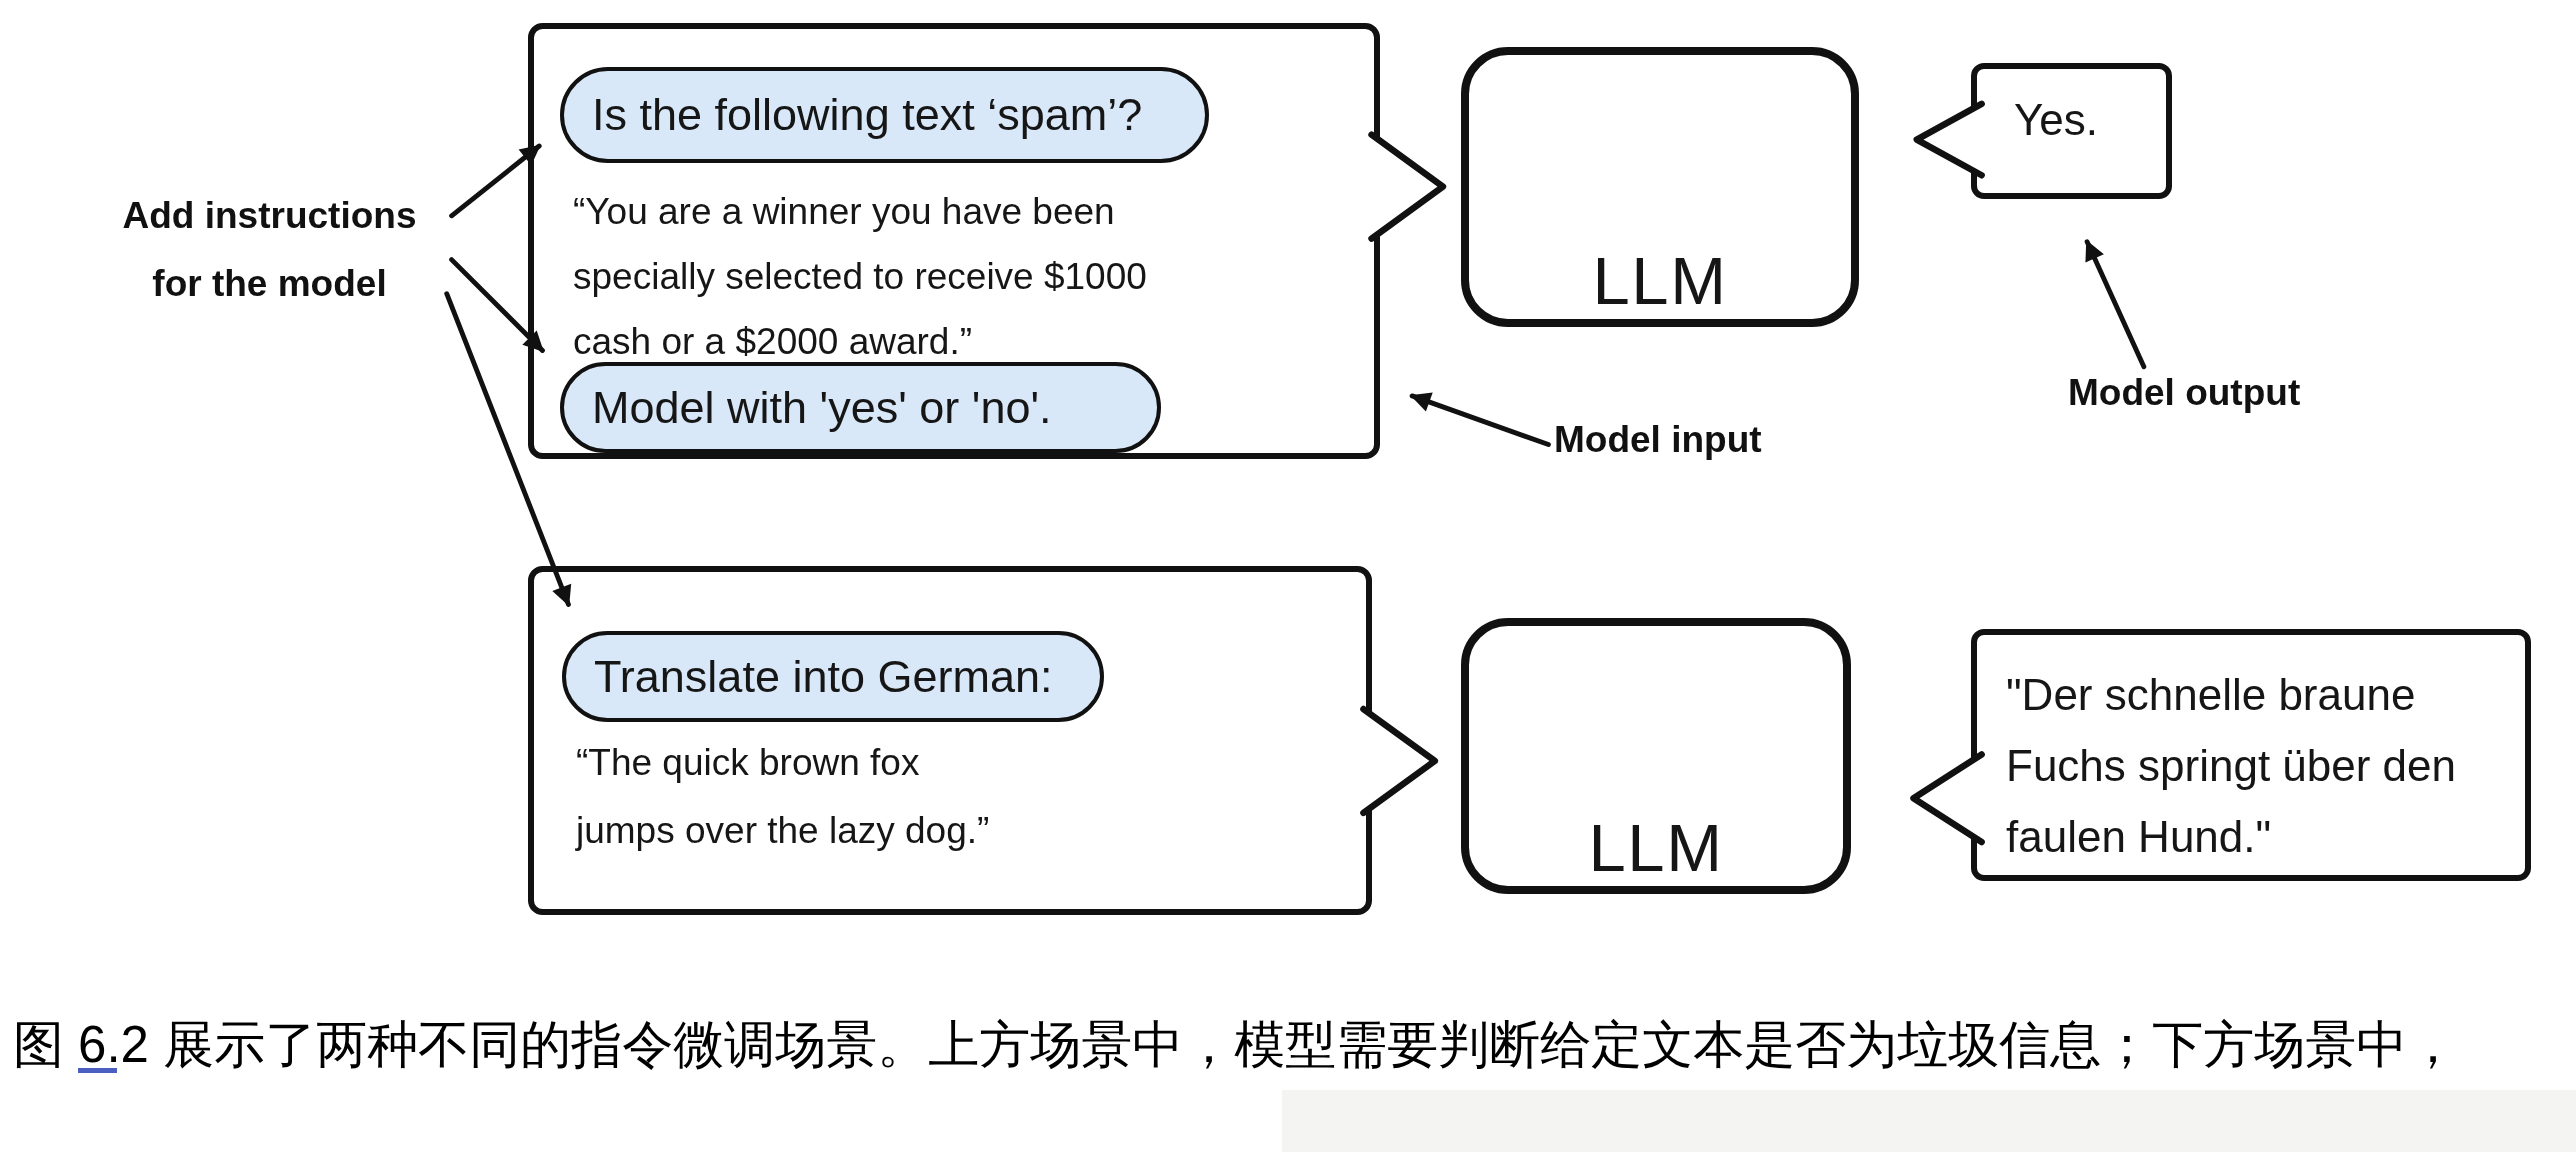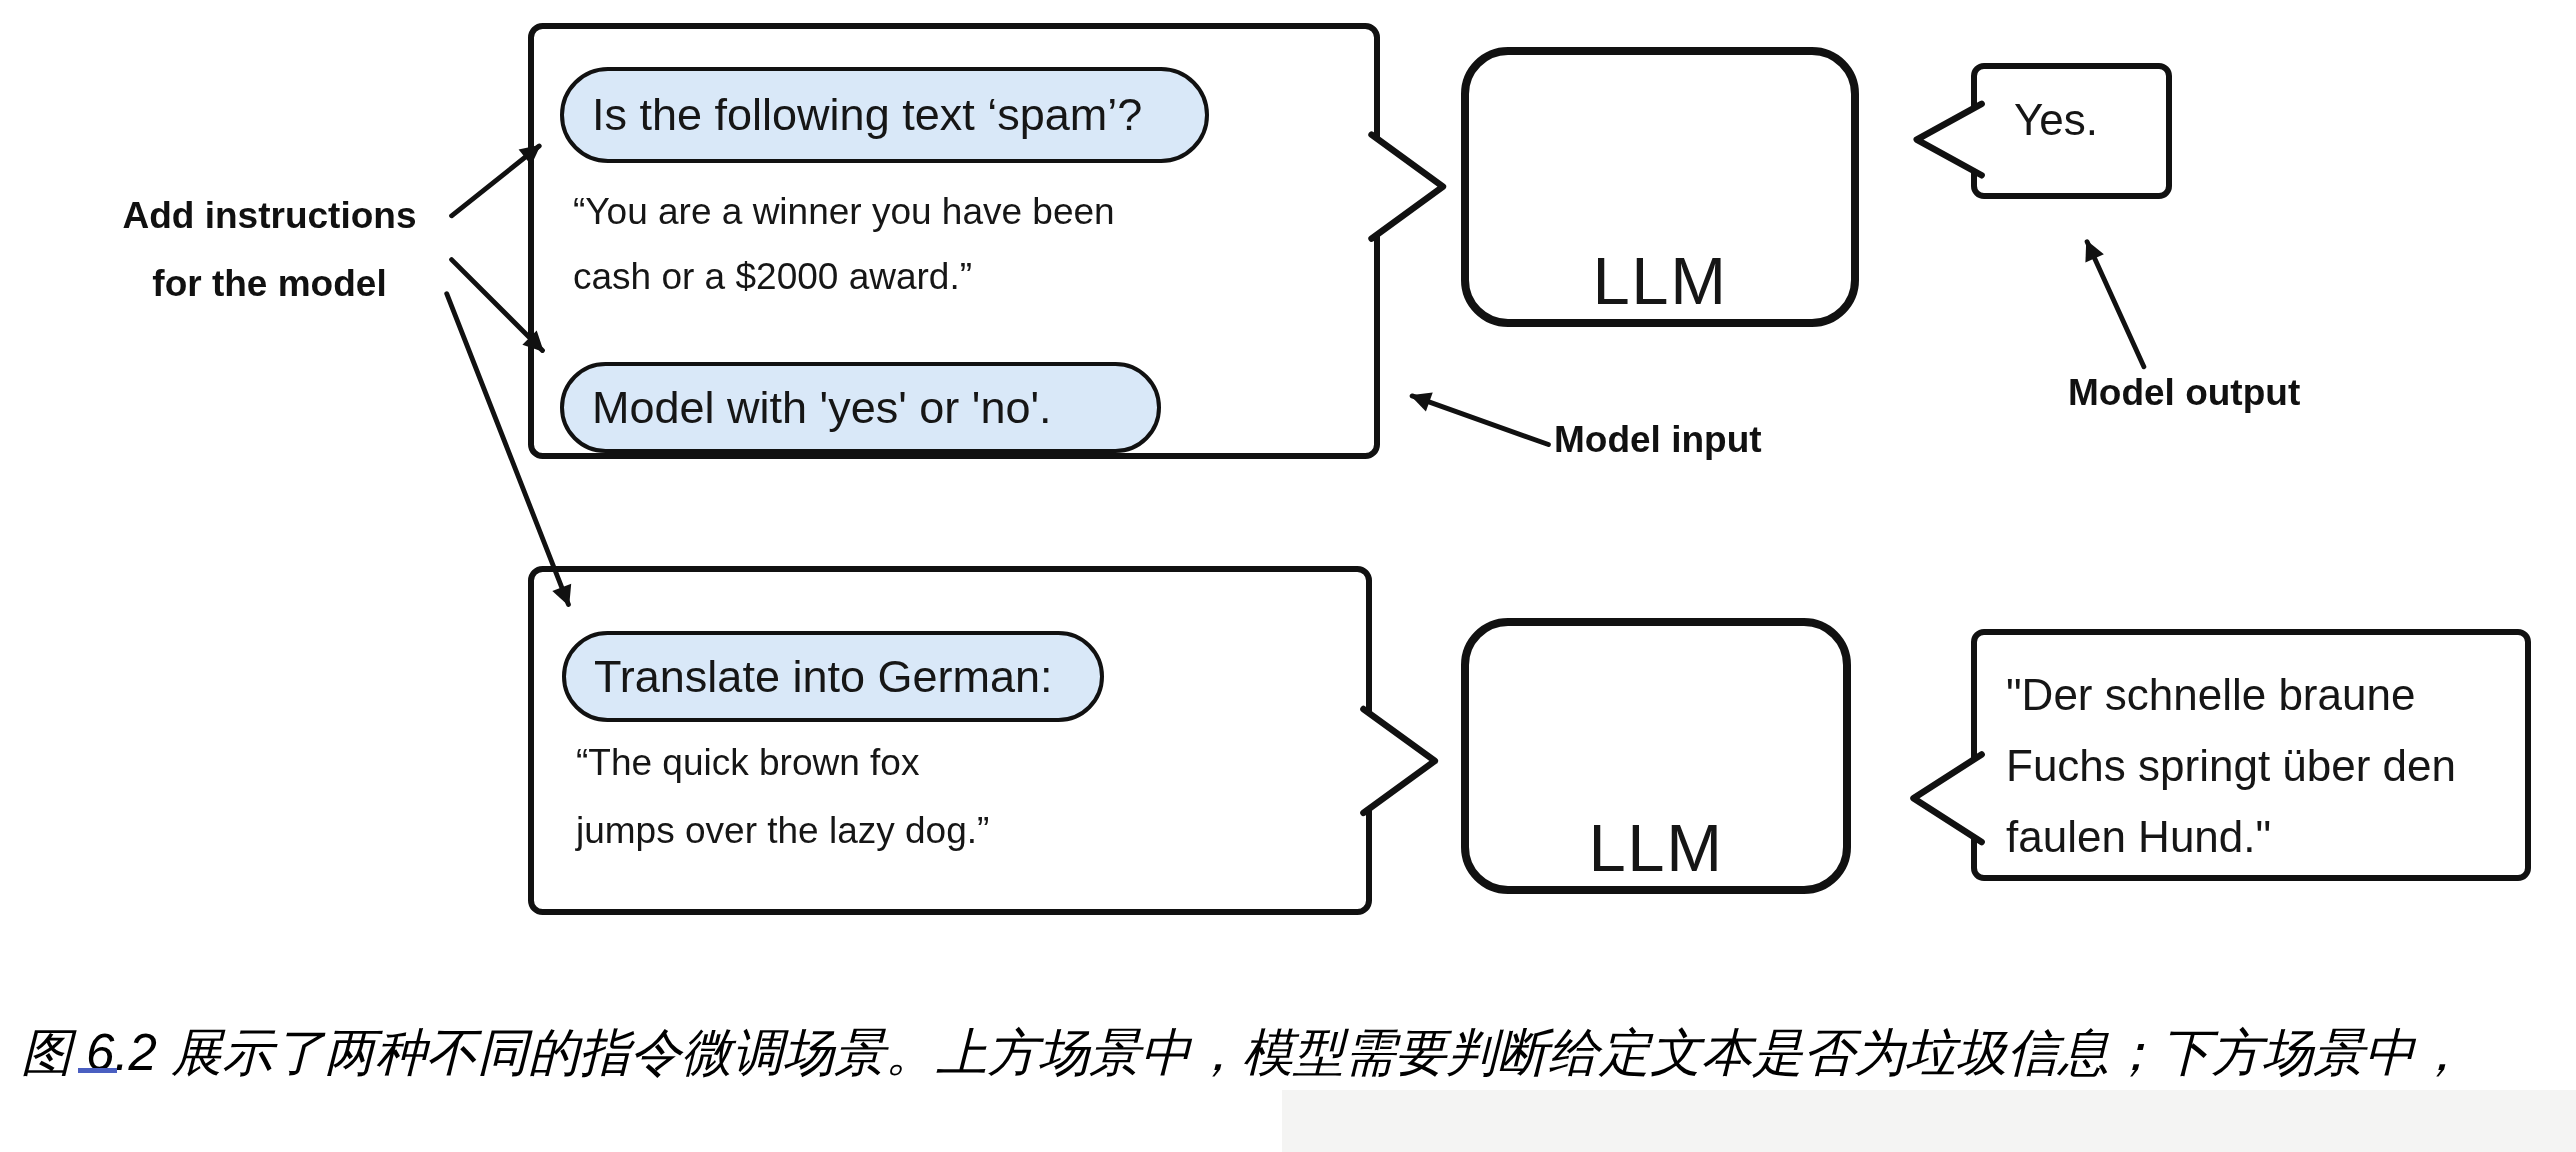--- a/index.html
+++ b/index.html
@@ -31,39 +31,40 @@
   .out-text p{margin:0;line-height:71px;white-space:nowrap;}
 
   .diagram-label{position:absolute;font-weight:bold;font-size:37px;color:#111111;white-space:nowrap;}
   .add-label{position:absolute;left:96px;top:182px;width:347px;text-align:center;
              font-weight:bold;font-size:37px;line-height:68px;color:#111111;}
 
   .overlay{position:absolute;left:0;top:0;width:2576px;height:1152px;pointer-events:none;}
 
   .caption{position:absolute;left:4.9px;top:1000px;font-size:51px;line-height:74px;color:#000000;
            font-family:"Liberation Sans",sans-serif;}
-  .caption p{margin:16px;white-space:nowrap;font-style:italic;}
+  .caption p{margin:8px;white-space:nowrap;}
   .caption-underline{position:absolute;left:78px;top:1068px;width:39px;height:4.9px;background:#4a5fc1;}
 </style>
 </head>
 <body>
 
 <div class="stage">
 
   <div class="gray-patch"></div>
 
   <div class="add-label">
     <div>Add instructions</div>
     <div>for the model</div>
   </div>
 
   <div class="bubble-box" style="left:528px;top:23px;width:852px;height:436px;"></div>
   <div class="pill" style="left:560px;top:67px;width:649px;height:96px;">Is the following text ‘spam’?</div>
   <div class="body-text lh80" style="left:573px;top:179px;">
     <p>“You are a winner you have been</p>
+    <p>specially selected to receive $1000</p>
     <p>cash or a $2000 award.”</p>
   </div>
   <div class="pill" style="left:560px;top:362px;width:601px;height:91px;">Model with 'yes' or 'no'.</div>
 
   <div class="llm-box" style="left:1461px;top:39px;width:398px;height:280px;">
     <span class="llm-text">LLM</span>
   </div>
 
   <div class="out-bubble" style="left:1971px;top:63px;width:201px;height:136px;"></div>
   <div class="out-text" style="left:2014px;top:84px;">

